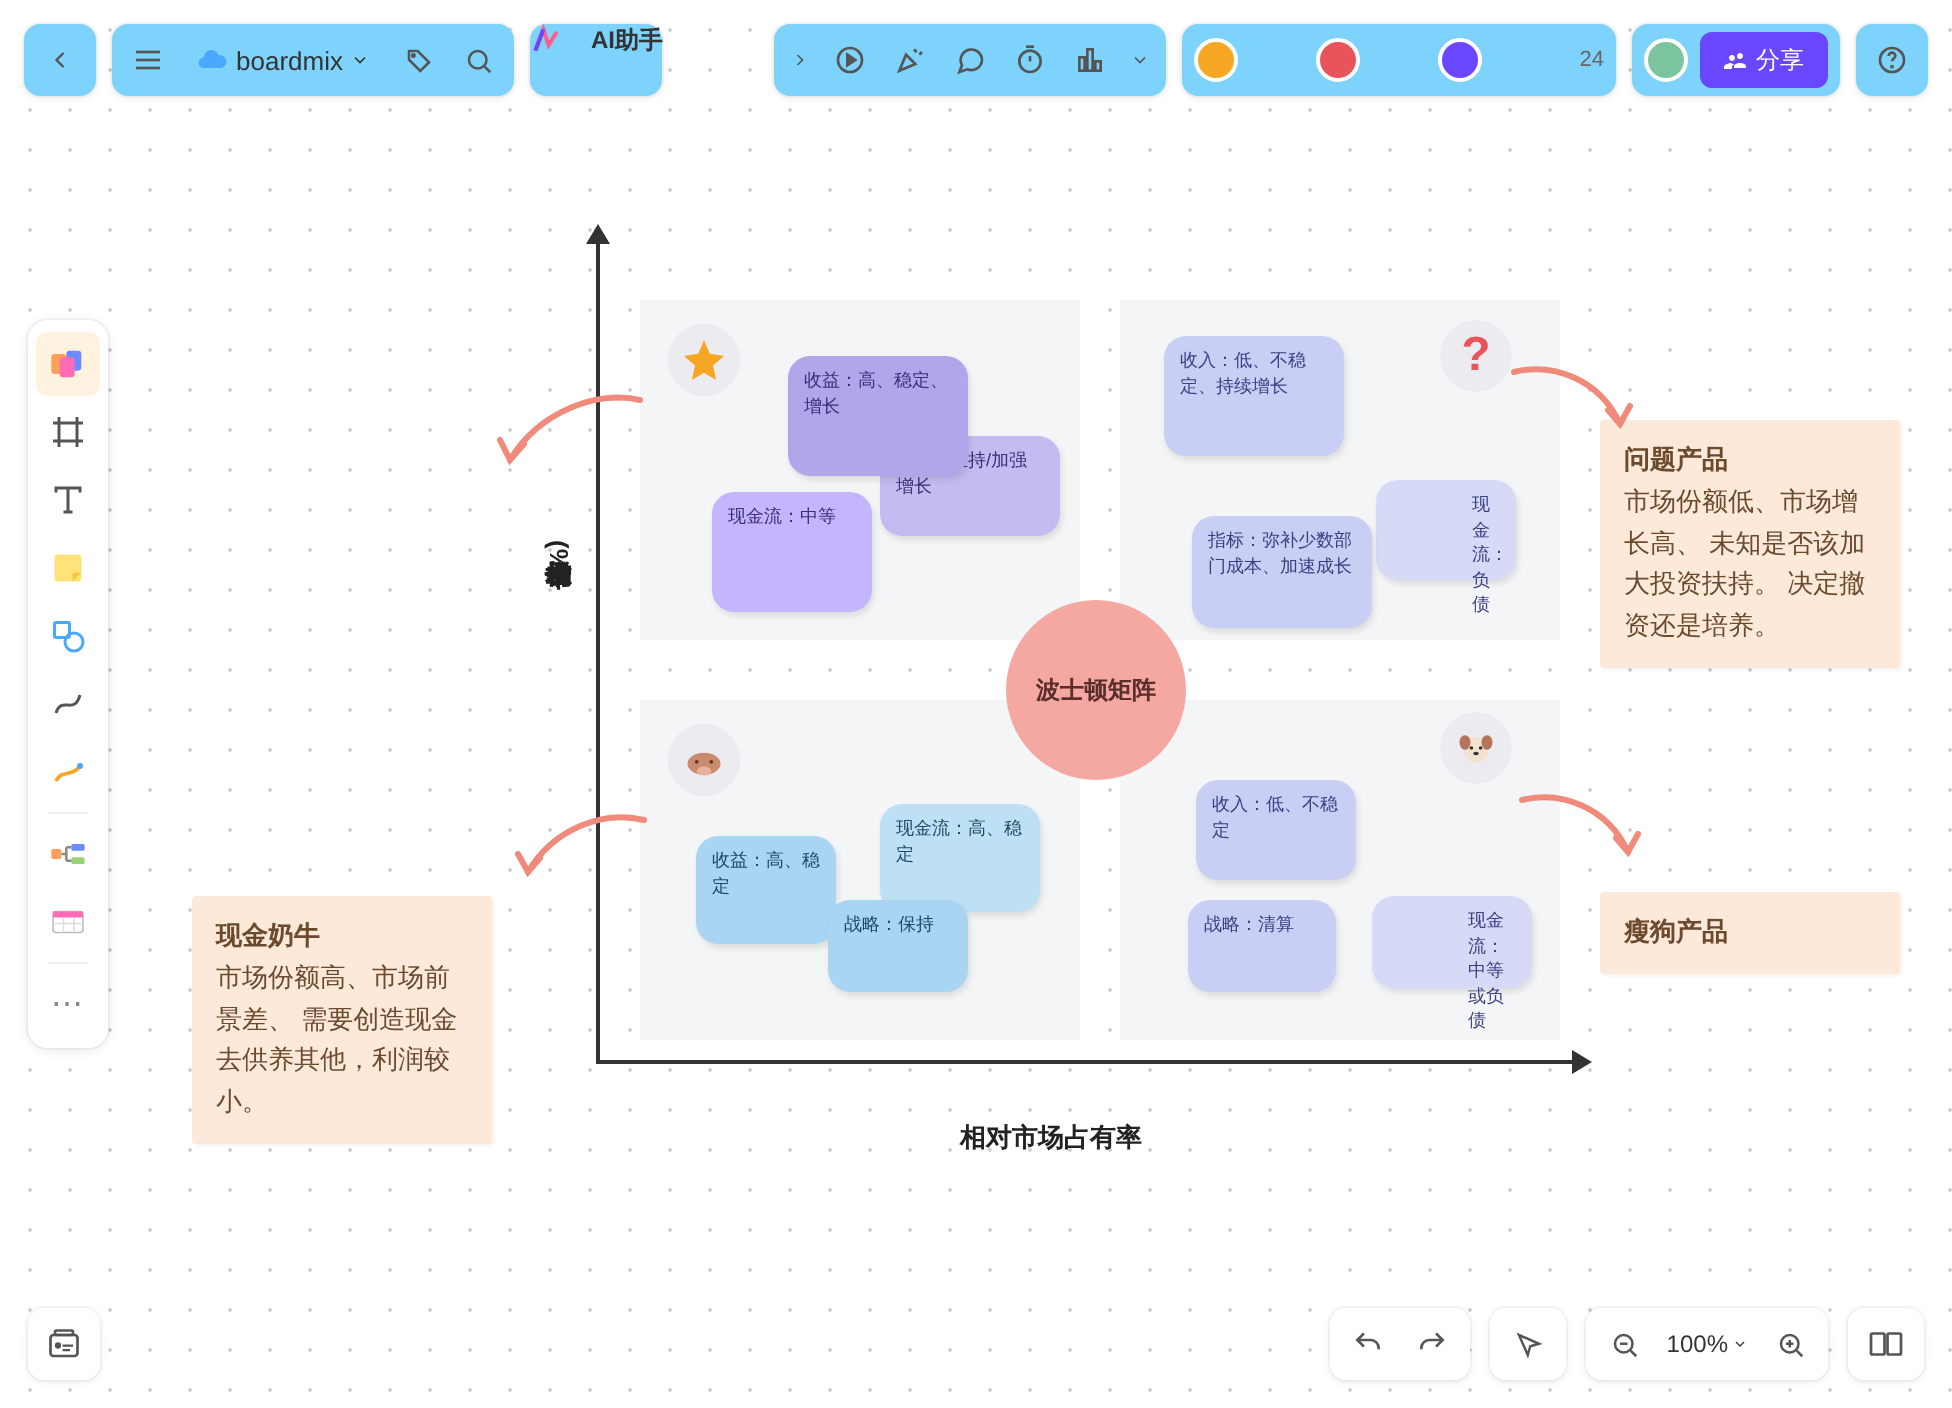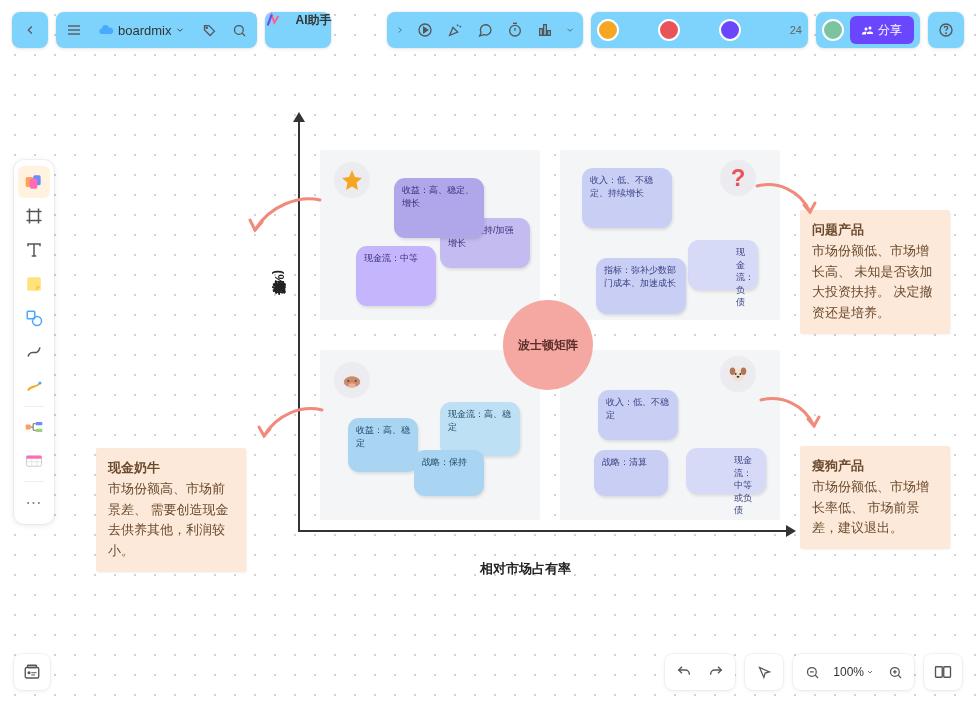--- a/index.html
+++ b/index.html
@@ -209,22 +209,20 @@
 需要创造现金去供养其他，利润较小。</div>
   </div>
   <div class="annot" style="left:800px; top:210px;">
     <div class="atitle">问题产品</div>
     <div>市场份额低、市场增长高、
 未知是否该加大投资扶持。
 决定撤资还是培养。</div>
   </div>
   <div class="annot" style="left:800px; top:446px;">
     <div class="atitle">瘦狗产品</div>
-    <div>市场份额低、市场增长率低、
-市场前景差，建议退出。</div>
   </div>
 
   <svg class="arrow" style="left:240px; top:190px;" width="90" height="60">
       <path d="M80 10 C 60 5, 30 15, 15 40" stroke="#f08a7a" stroke-width="3" fill="none" stroke-linecap="round"></path>
       <path d="M22 32 L15 40 L10 30" stroke="#f08a7a" stroke-width="3" fill="none" stroke-linecap="round"></path>
     </svg>
   <svg class="arrow" style="left:252px; top:402px;" width="80" height="50">
       <path d="M70 8 C 50 3, 25 12, 12 34" stroke="#f08a7a" stroke-width="3" fill="none" stroke-linecap="round"></path>
       <path d="M18 27 L12 34 L7 25" stroke="#f08a7a" stroke-width="3" fill="none" stroke-linecap="round"></path>
     </svg>

